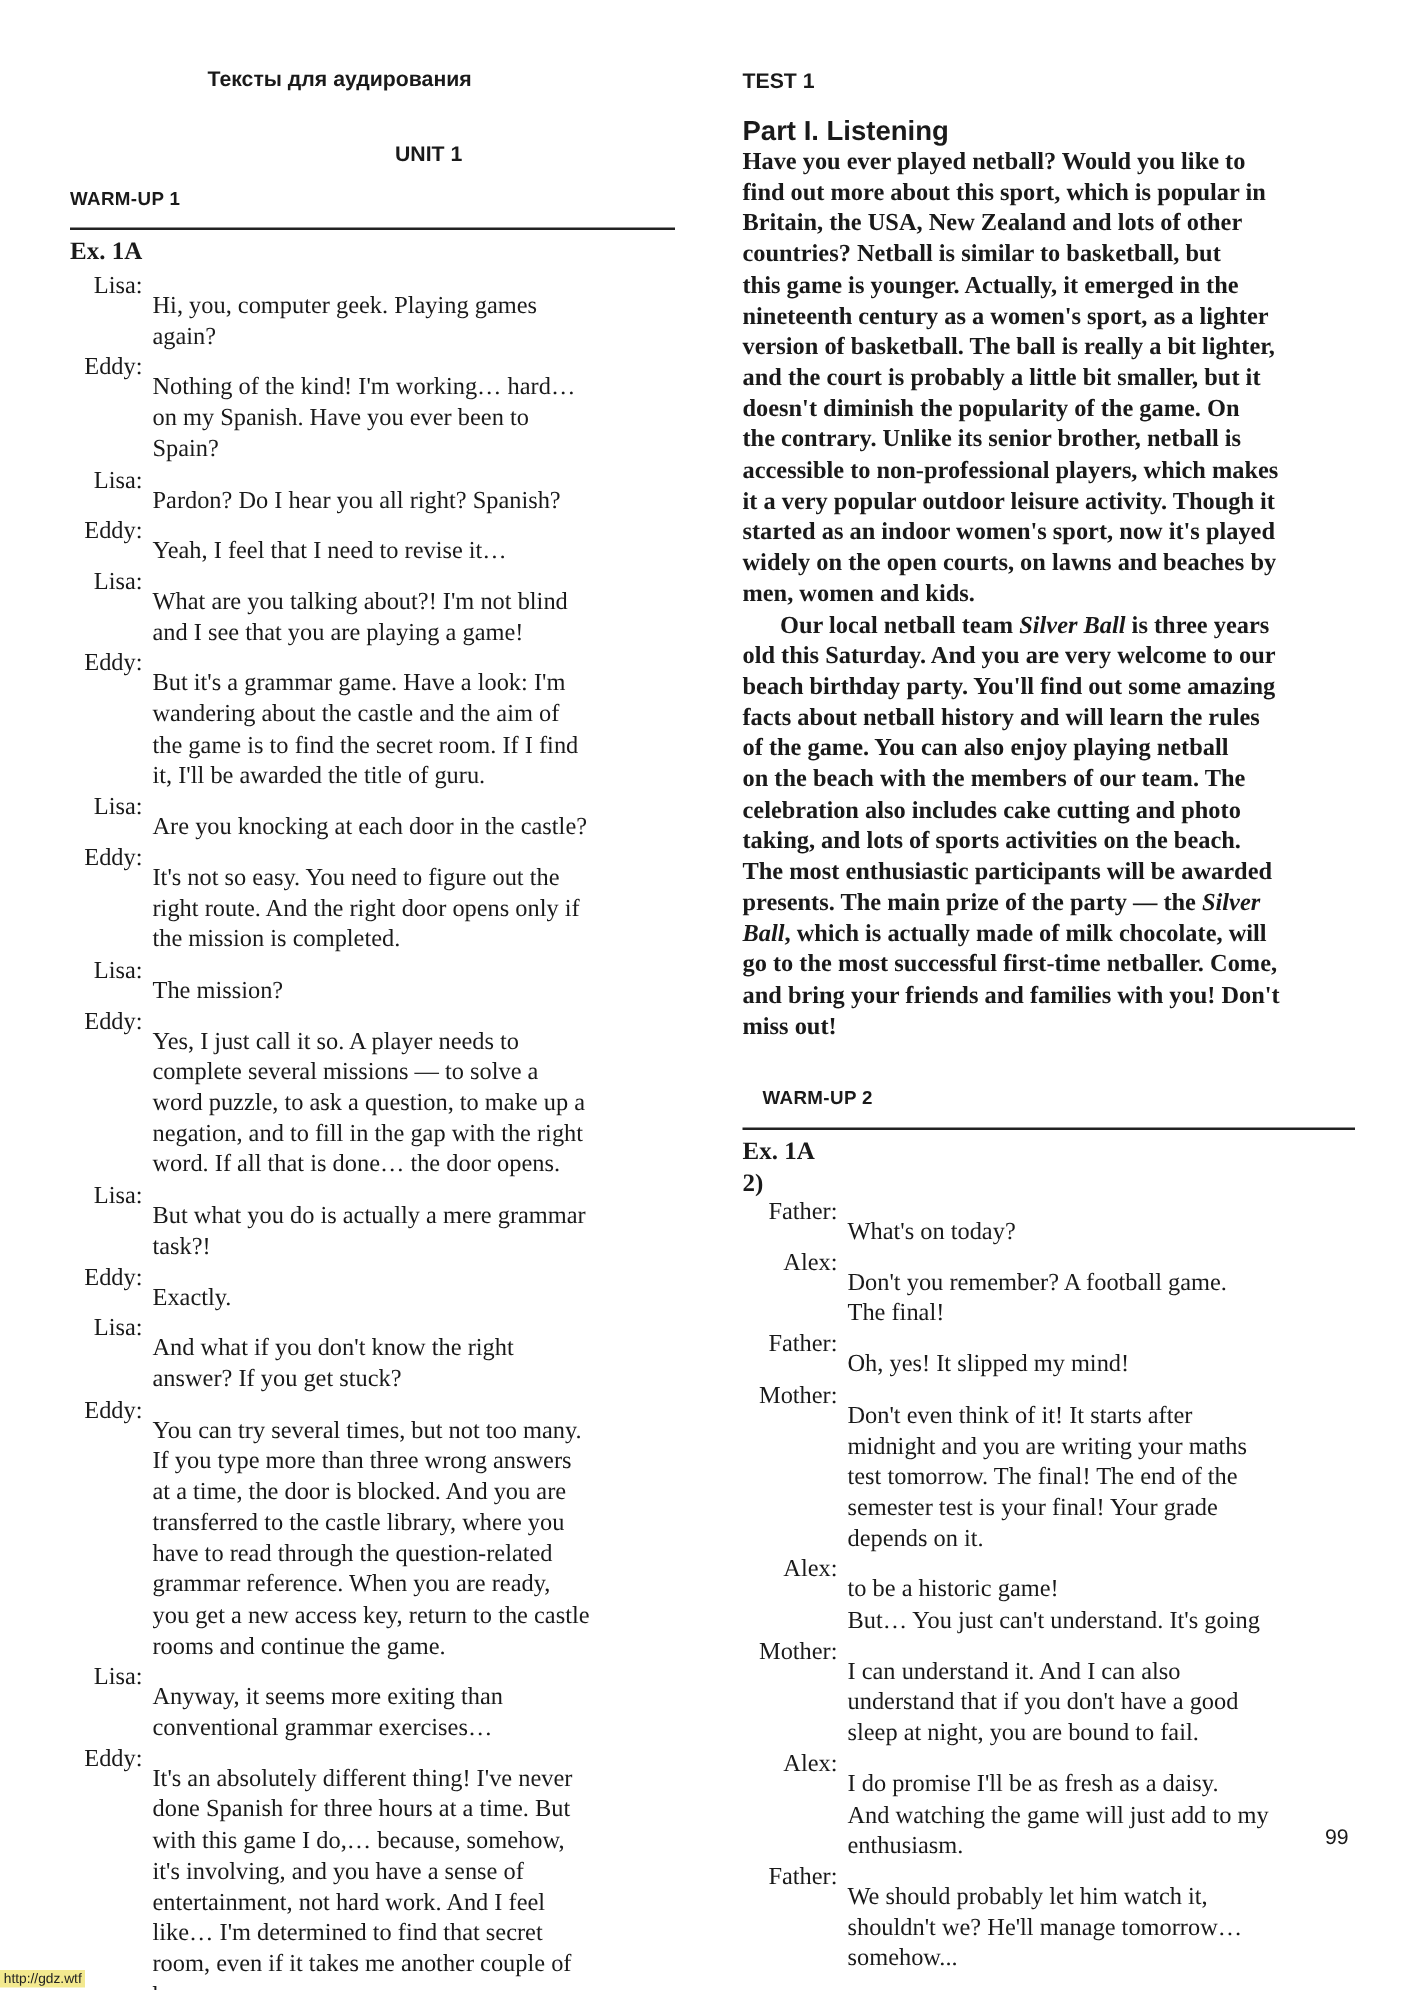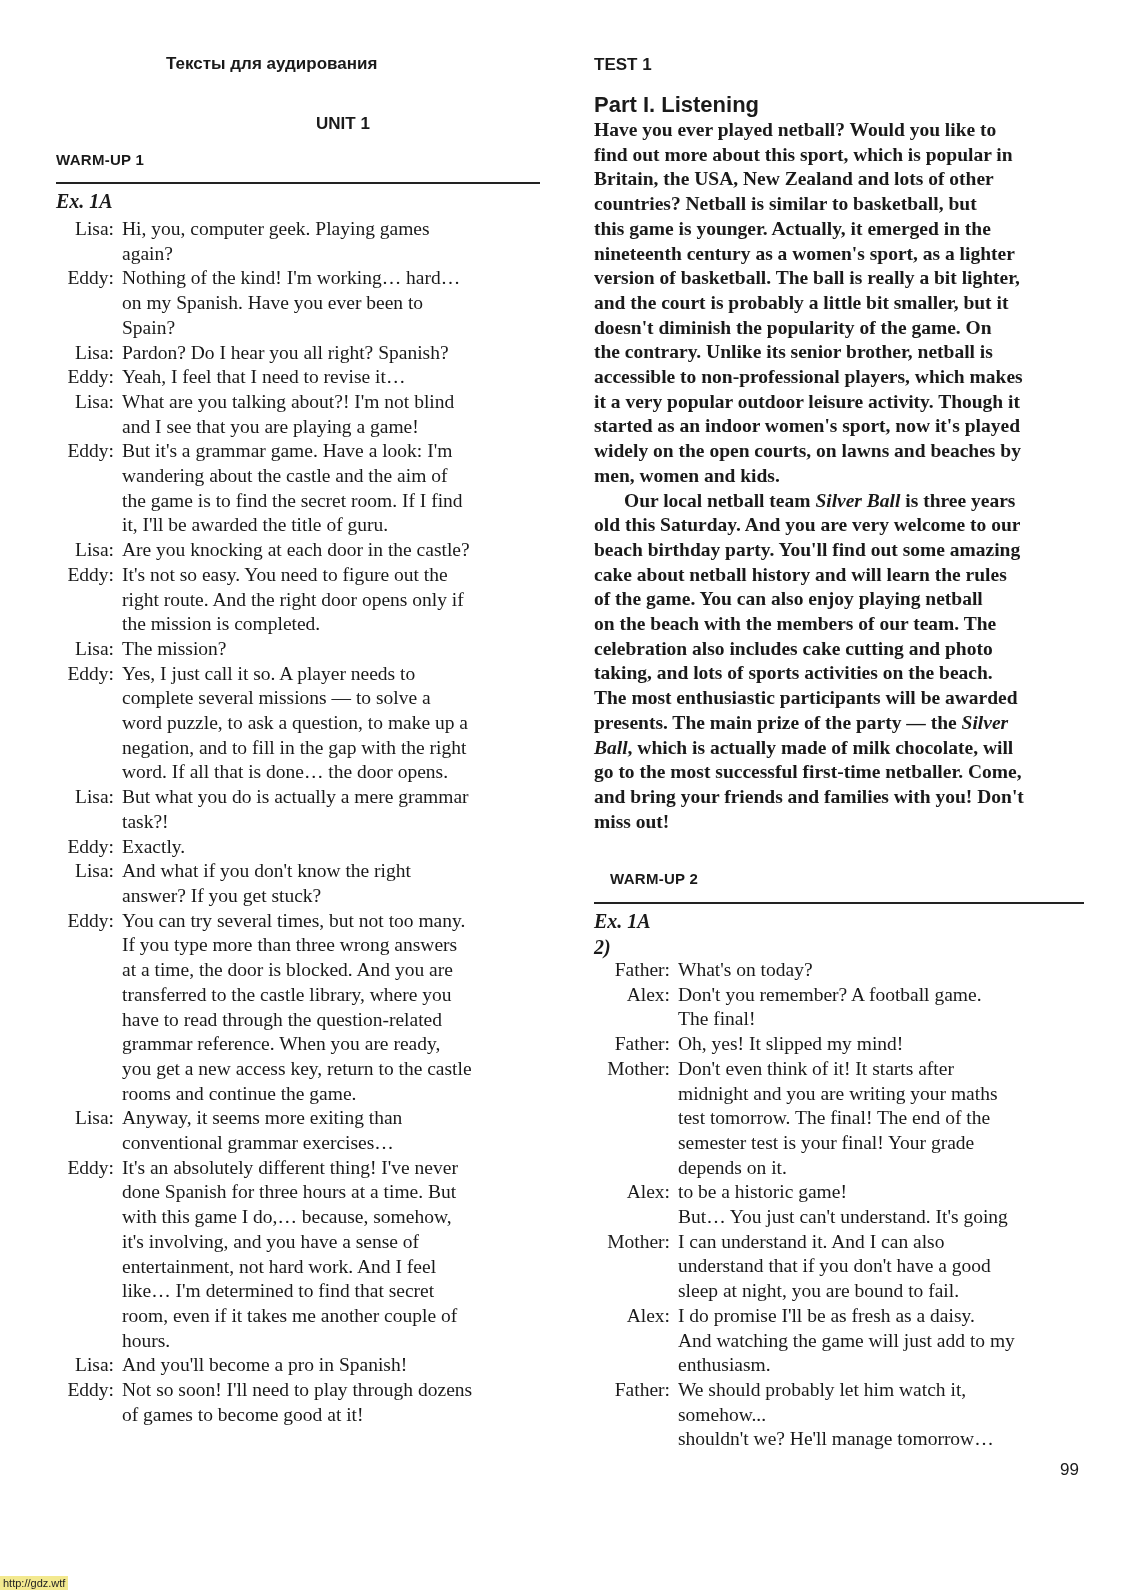--- a/index.html
+++ b/index.html
@@ -6,25 +6,25 @@
   body { width:1121px; height:1592px; position:relative; overflow:hidden; color:#1a1a1a; }
   .col { position:absolute; top:0; }
   .left { left:56px; width:484px; }
   .right { left:594px; width:490px; }
   .sans { font-family:"Liberation Sans", "DejaVu Sans", sans-serif; font-weight:bold; }
   .serif { font-family:"Liberation Serif", "DejaVu Serif", serif; font-size:19.5px; line-height:24.7px; }
   .h-ru { position:absolute; left:110px; top:54px; font-size:17px; }
   .h-unit { position:absolute; left:260px; top:114px; font-size:17px; }
   .h-wu1 { position:absolute; left:0; top:151px; font-size:15px; letter-spacing:0.3px; }
   .rule { position:absolute; height:2px; background:#222; }
-  .ex { position:absolute; font-family:"Liberation Serif", "DejaVu Serif", serif; font-weight:bold; font-size:20px;font-style:italic; }
+  .ex { position:absolute; font-family:"Liberation Serif", "DejaVu Serif", serif; font-weight:bold; font-size:20px; }
   .dialog { position:absolute; }
   .turn { display:flex; }
   .spk { text-align:right; flex:none; padding-right:8px; }
-  .lines { flex:1; }
+  .lines { flex:1;margin-top:16px; }
   .ln { display:block; white-space:nowrap; }
   .left .spk { width:58px; }
   .right .spk { width:76px; }
   .h-test { position:absolute; left:0; top:55px; font-size:17px; }
   .h-part { position:absolute; left:0; top:92px; font-size:22px; }
   .para { position:absolute; left:0; top:118px;font-weight:bold; }
   .h-wu2 { position:absolute; left:16px; top:870px; font-size:15px; letter-spacing:0.3px; }
   .page-num { position:absolute; left:1060px; top:1460px; font-family:"Liberation Sans", sans-serif; font-size:17px; }
   .watermark { position:absolute; left:0; top:1576px; background:#f3e98f; font-family:"Liberation Sans", sans-serif; font-size:11px; padding:1px 3px; color:#222; }
   i { font-style:italic; }
@@ -199,21 +199,21 @@
         <span class="ln">accessible to non-professional players, which makes</span>
         <span class="ln">it a very popular outdoor leisure activity. Though it</span>
         <span class="ln">started as an indoor women's sport, now it's played</span>
         <span class="ln">widely on the open courts, on lawns and beaches by</span>
         <span class="ln">men, women and kids.</span>
       </div>
     <span class="ln" style="padding-left:30px;"><span>Our local netball team </span><i>Silver Ball</i><span> is three years</span></span>
     <div id="p2">
         <span class="ln">old this Saturday. And you are very welcome to our</span>
         <span class="ln">beach birthday party. You'll find out some amazing</span>
-        <span class="ln">cake about netball history and will learn the rules</span>
+        <span class="ln">facts about netball history and will learn the rules</span>
         <span class="ln">of the game. You can also enjoy playing netball</span>
         <span class="ln">on the beach with the members of our team. The</span>
         <span class="ln">celebration also includes cake cutting and photo</span>
         <span class="ln">taking, and lots of sports activities on the beach.</span>
         <span class="ln">The most enthusiastic participants will be awarded</span>
       </div>
     <span class="ln"><span>presents. The main prize of the party — the </span><i>Silver</i></span>
     <span class="ln"><i>Ball</i><span>, which is actually made of milk chocolate, will</span></span>
     <div id="p3">
         <span class="ln">go to the most successful first-time netballer. Come,</span>
@@ -276,21 +276,21 @@
         <div class="lines">
           <span class="ln">I do promise I'll be as fresh as a daisy.</span>
           <span class="ln">And watching the game will just add to my</span>
           <span class="ln">enthusiasm.</span>
         </div>
       </div>
       <div class="turn">
         <div class="spk">Father:</div>
         <div class="lines">
           <span class="ln">We should probably let him watch it,</span>
+          <span class="ln">shouldn't we? He'll manage tomorrow…</span>
           <span class="ln">somehow...</span>
-          <span class="ln">shouldn't we? He'll manage tomorrow…</span>
         </div>
       </div>
     </div>
 </div>
 
 <div class="page-num">99</div>
 <div class="watermark">http://gdz.wtf</div>
 
 </body></html>

